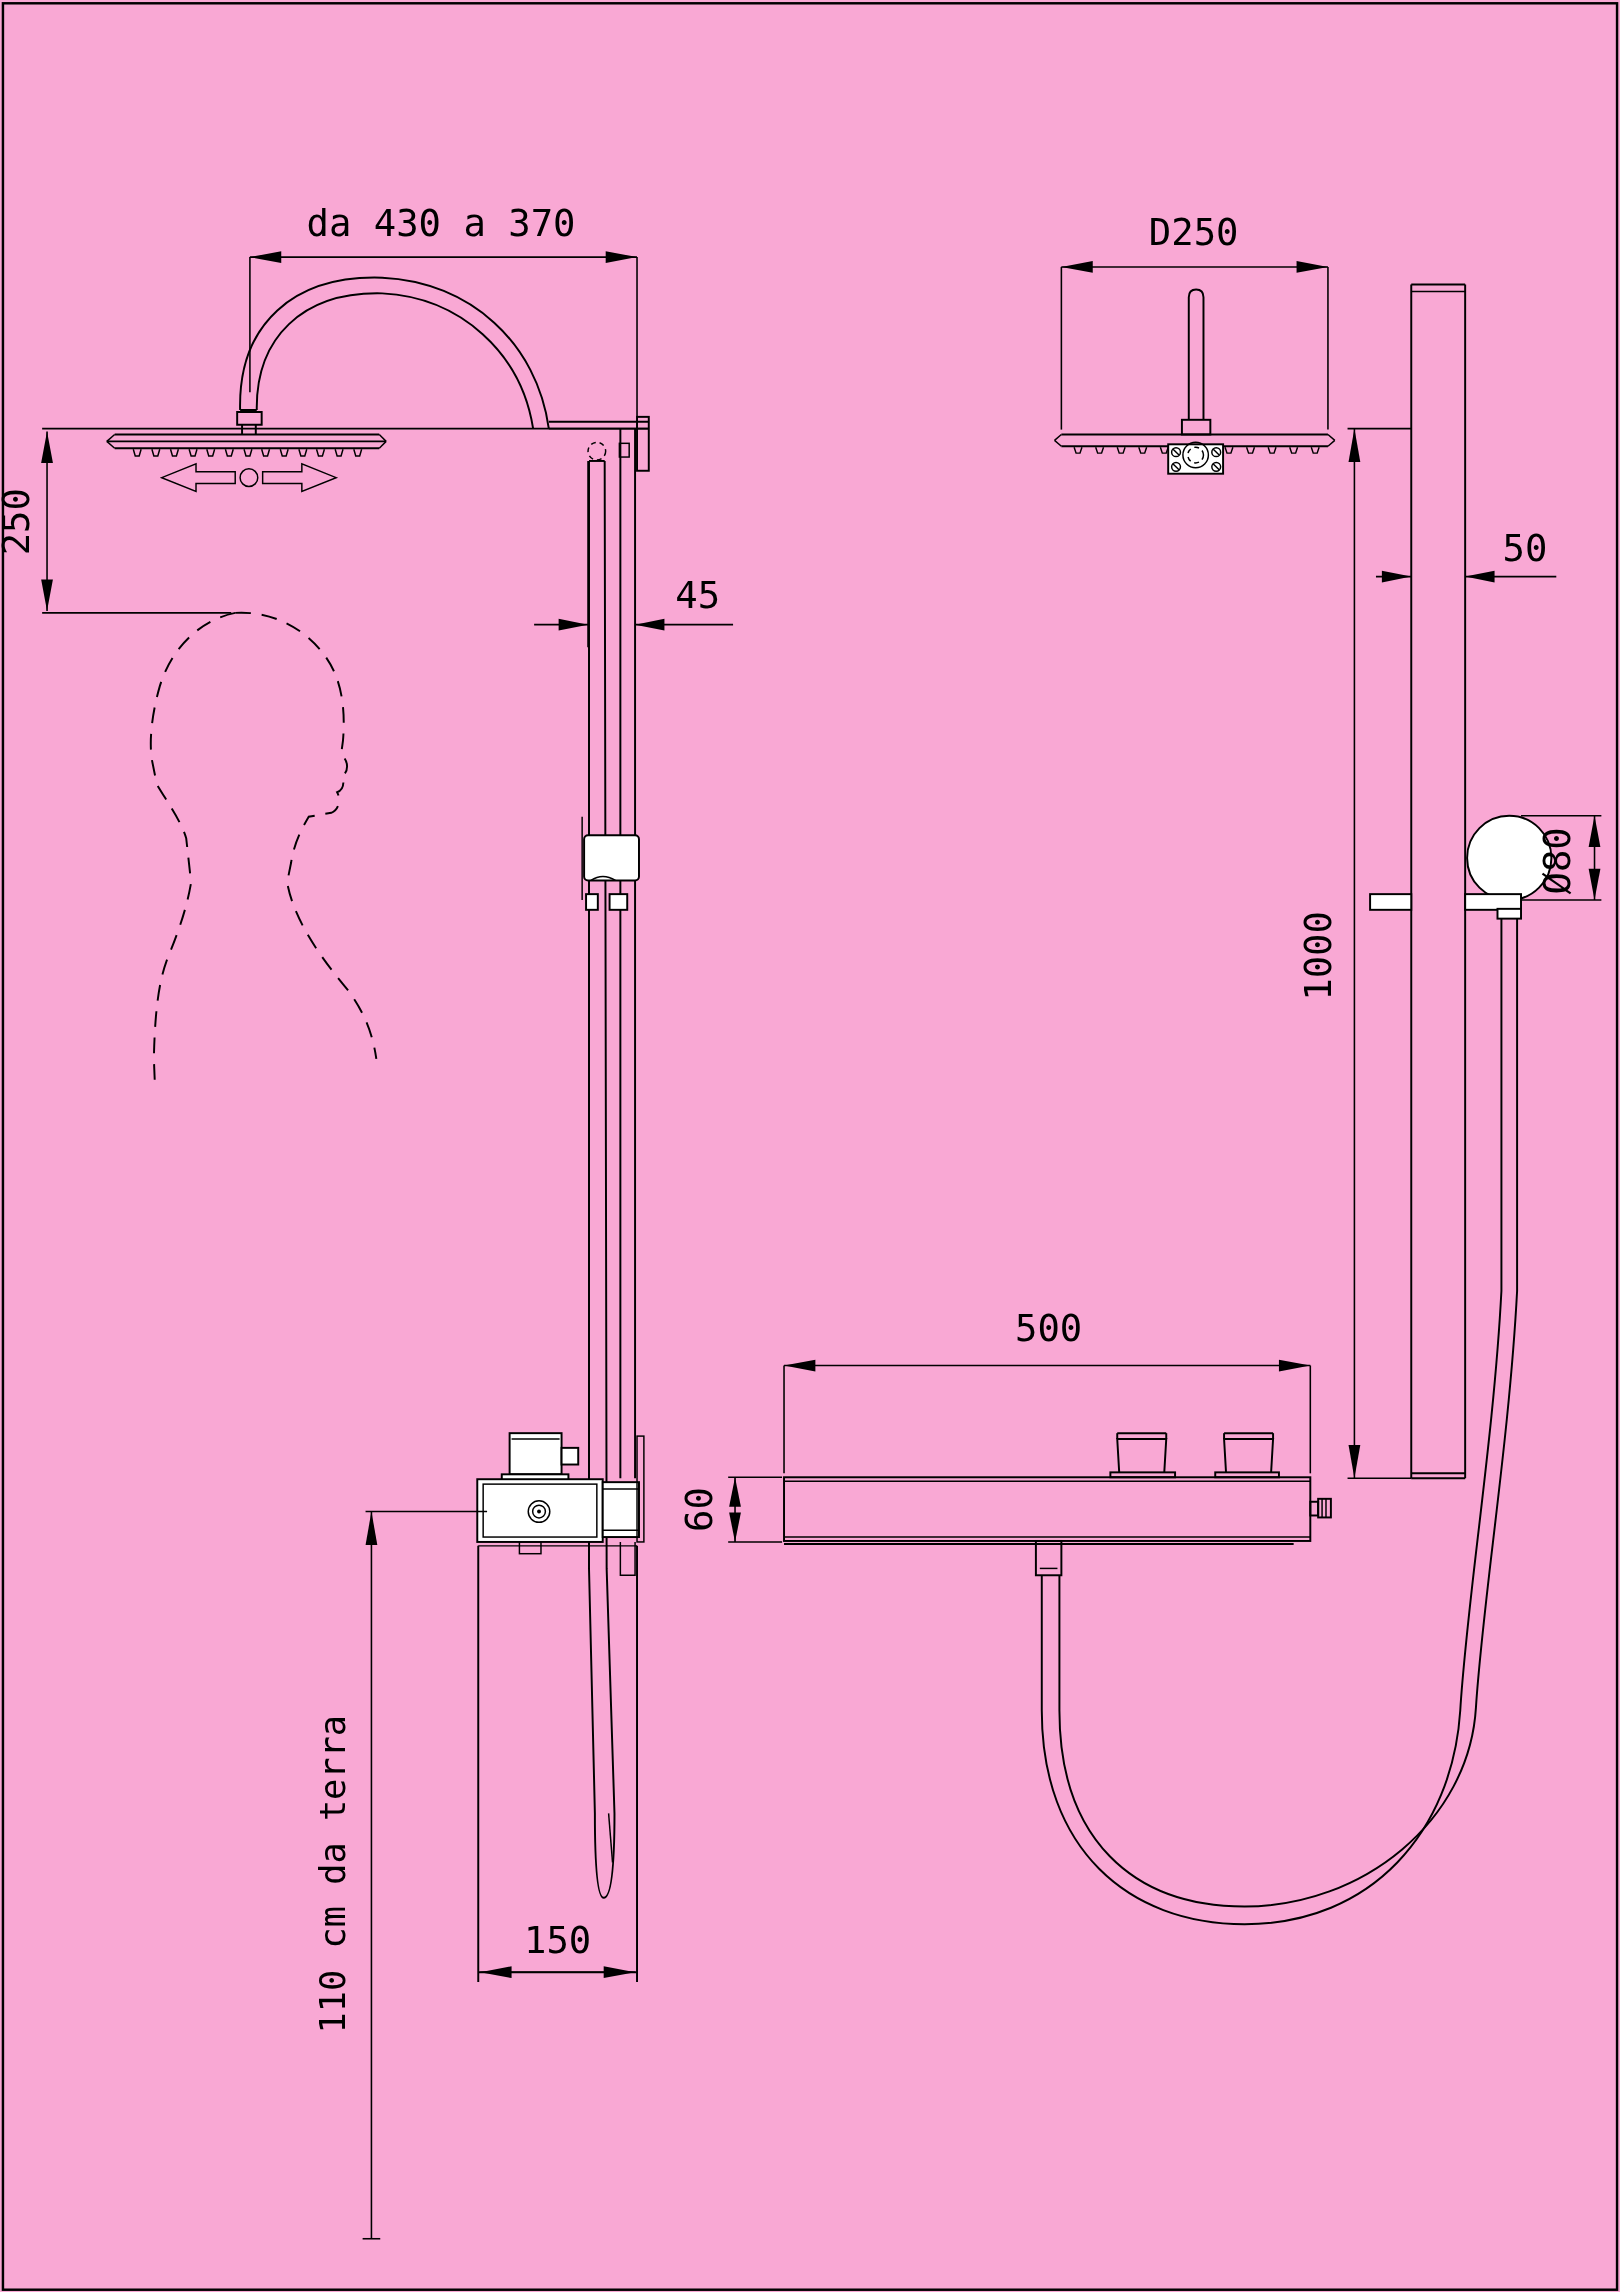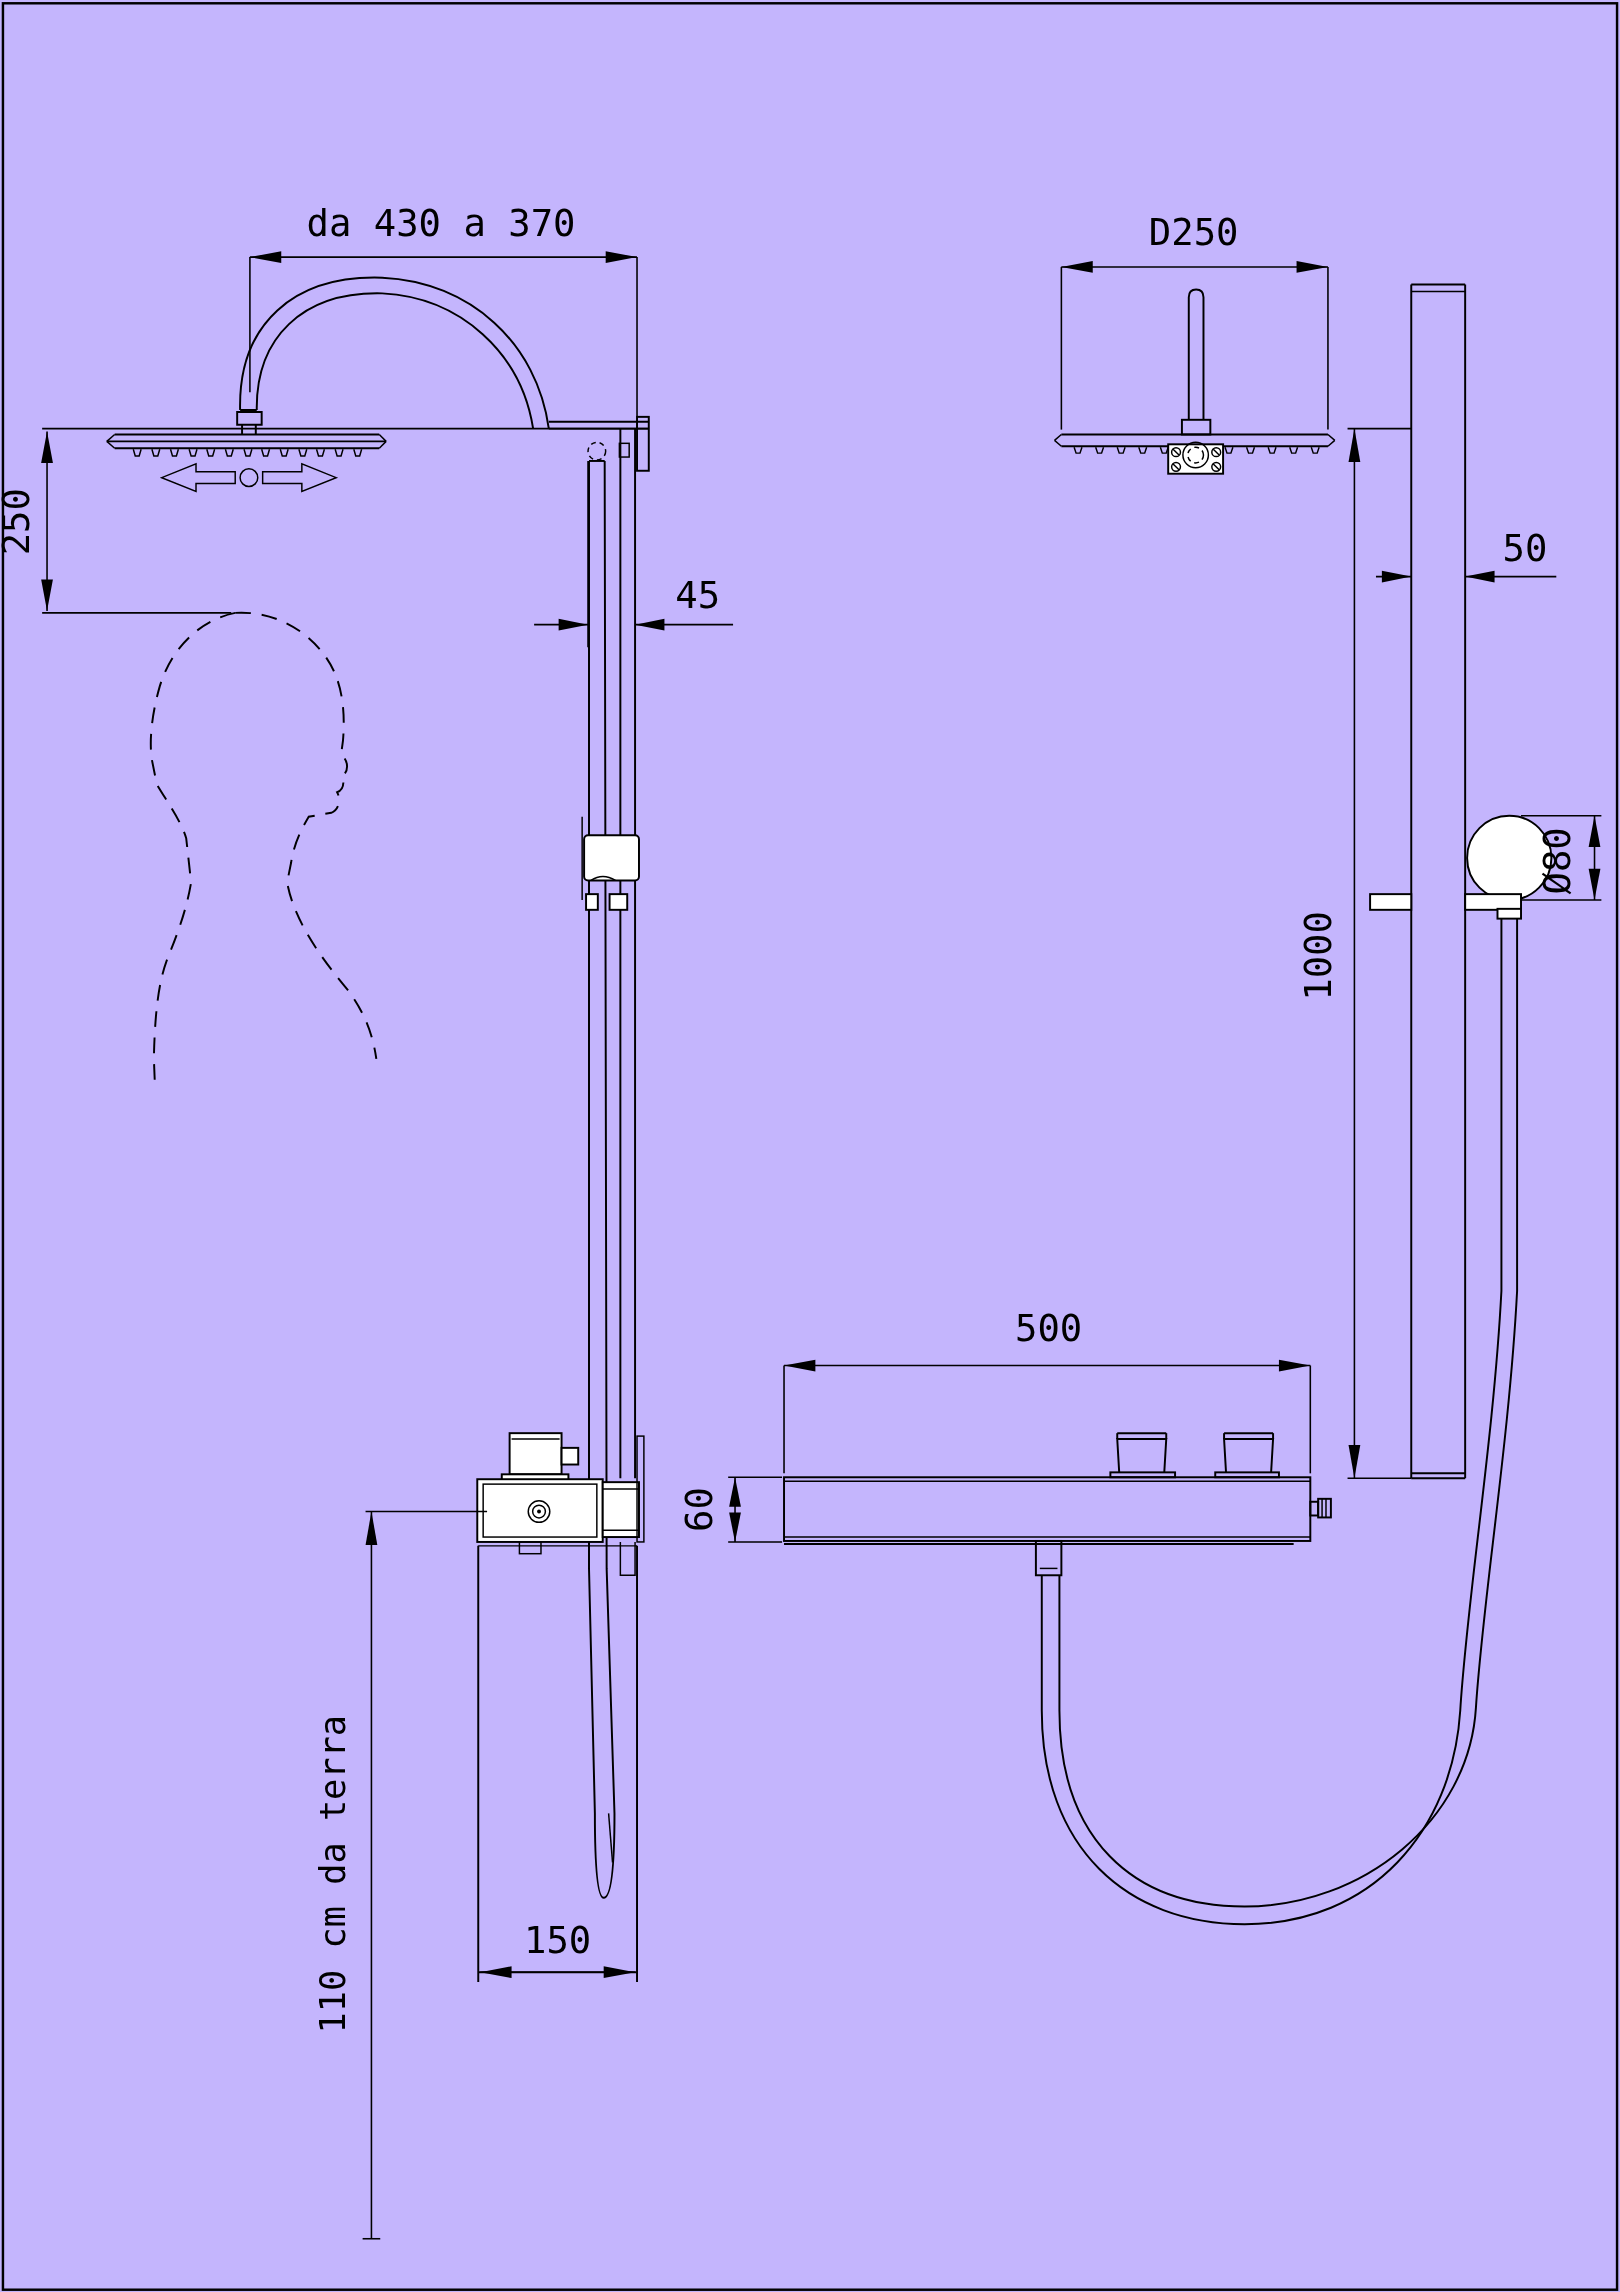--- a/index.html
+++ b/index.html
@@ -1,19 +1,19 @@
 <!DOCTYPE html>
 <html><head>
 <meta charset="utf-8">
 <style>
   html,body{margin:0;padding:0;background:#ffffff;}
   .sheet{
     position:relative;
     width:1620px;height:2293px;
-    background:#c4b5fd;
+    background:#f9a8d4;
     font-family:"DejaVu Sans Mono", monospace;
   }
   svg{display:block;}
   text{
     font-family:"DejaVu Sans Mono", monospace;
     fill:#000000;
   }
   .dim-text{font-size:38px;}
   .dim-text-sm{font-size:36px;}
   .ln{stroke:#000000;fill:none;stroke-width:2;}

